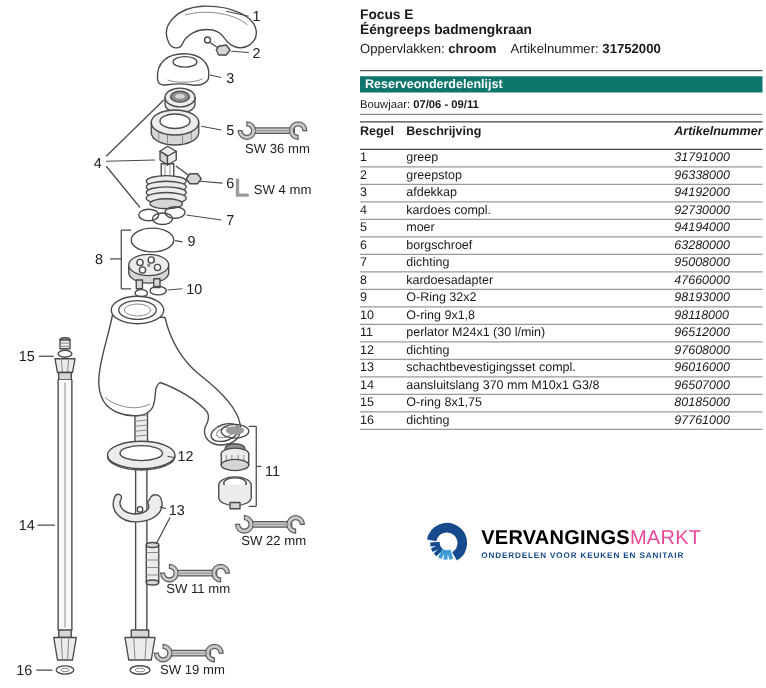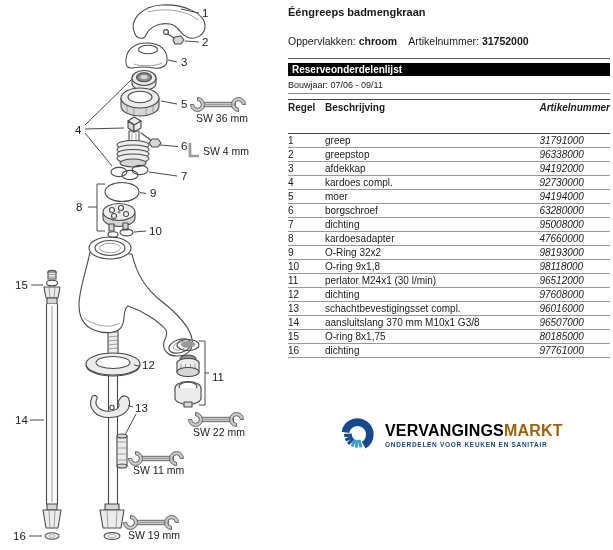--- a/index.html
+++ b/index.html
@@ -14,41 +14,41 @@
   .fd{fill:#8f8f8f;}
   .thin{stroke:#8a8a8a;stroke-width:.8;fill:none;}
   .ldr{stroke:#4a4a4a;stroke-width:1;fill:none;}
   .lbl{font-family:"Liberation Sans",sans-serif;font-size:11.5px;fill:#222;}
   .sw{font-family:"Liberation Sans",sans-serif;font-size:10.5px;fill:#222;}
   .wrench-fill{fill:#c9c9c9;stroke:#5a5a5a;stroke-width:.9;}
   
   .right{position:absolute;left:288px;top:6px;width:322px;}
   .doc-title{font-size:11px;font-weight:bold;line-height:12px;}
   .doc-sub{font-size:11px;font-weight:bold;line-height:12px;}
-  .meta{font-size:10.5px;margin-top:17px;line-height:12px;}
+  .meta{font-size:10.5px;margin-top:3px;line-height:12px;}
   .meta .grp1{display:inline-block;width:118px;}
   .meta b{font-weight:bold;}
   .hr1{border-top:1.6px solid #555;margin-top:11px;}
-  .bar{margin-top:4px;height:13px;line-height:13px;background:#000000;color:#fff;
+  .bar{margin-top:4px;height:13px;line-height:13px;background:#0f766e;color:#fff;
        font-size:10px;font-weight:bold;padding-left:4px;}
   .build{font-size:9px;margin-top:4px;line-height:10px;}
-  .build b{font-weight:normal;}
+  .build b{font-weight:bold;}
   .hr2{border-top:1px solid #888;margin-top:3px;}
   table.parts{border-collapse:collapse;width:100%;margin-top:5px;border-top:1.2px solid #444;}
-  table.parts th{font-size:10px;font-weight:bold;text-align:left;padding:2px 0 20px 0;
+  table.parts th{font-size:10px;font-weight:bold;text-align:left;padding:2px 0 8px 0;
                  border-bottom:1.8px solid #444;}
   table.parts td{font-size:10px;padding:2px 0 1px 0;border-bottom:1px solid #999;line-height:10px;}
   table.parts th:nth-child(1),table.parts td:nth-child(1){width:37px;}
   table.parts th:nth-child(3),table.parts td:nth-child(3){width:62px;font-style:italic;}
   
   .footer-logo{position:absolute;left:337px;top:414px;display:flex;align-items:center;}
   .logo-text{margin-left:7px;}
   .logo-name{font-size:16px;line-height:17px;letter-spacing:.2px;white-space:nowrap;}
   .vp{color:#000000;font-weight:bold;}
-  .vs{color:#a16207;font-weight:bold;}
+  .vs{color:#ec4899;font-weight:normal;}
   .tagline{font-size:6.5px;font-weight:bold;letter-spacing:.7px;color:#164a8c;margin-top:2px;white-space:nowrap;}
 </style>
 </head>
 <body>
 
 <div class="page">
 
   <svg class="diagram-svg" width="288" height="550" viewBox="0 0 288 550">
     <defs>
       <g id="wrench">
@@ -279,20 +279,21 @@
     <text class="lbl" x="13" y="540">16</text>
 
     <text class="sw" x="196" y="122">SW 36 mm</text>
     <text class="sw" x="203" y="155">SW 4 mm</text>
     <text class="sw" x="193" y="436">SW 22 mm</text>
     <text class="sw" x="133" y="474">SW 11 mm</text>
     <text class="sw" x="128" y="539">SW 19 mm</text>
   </svg>
 
   <div class="right">
+    <div class="doc-title">Focus E</div>
     <div class="doc-sub">Ééngreeps badmengkraan</div>
     <div class="meta">
       <span class="grp1"><span>Oppervlakken:</span>
         <b>chroom</b></span>
       <span><span>Artikelnummer:</span>
         <b>31752000</b></span>
     </div>
     <div class="hr1"></div>
     <div class="bar">Reserveonderdelenlijst</div>
     <div class="build">

